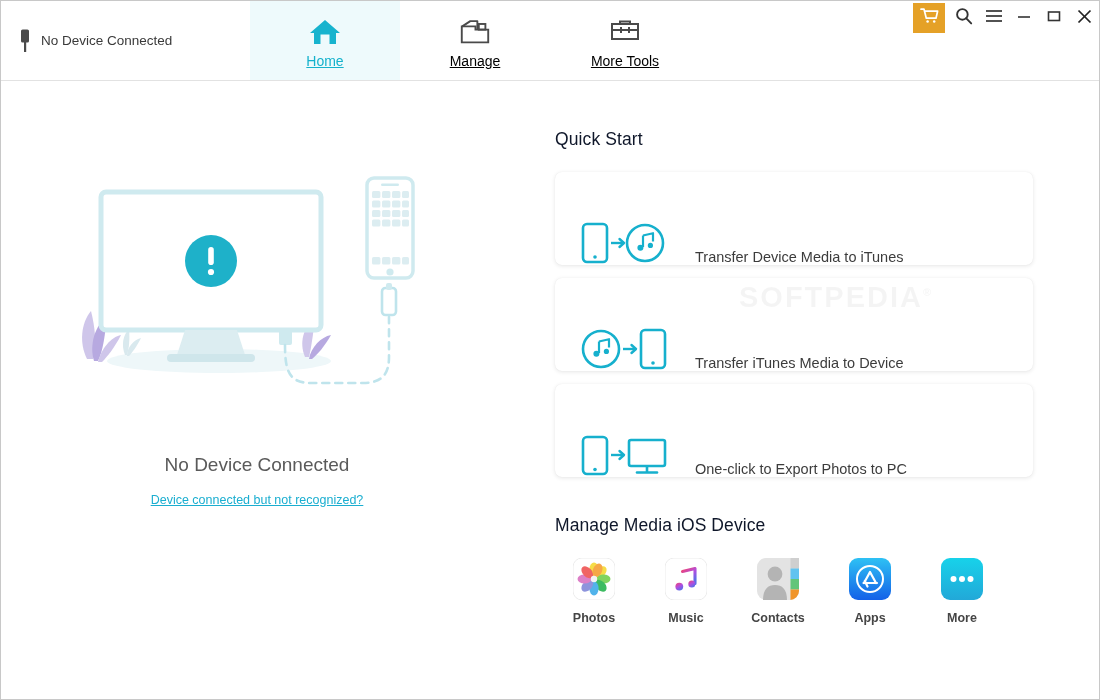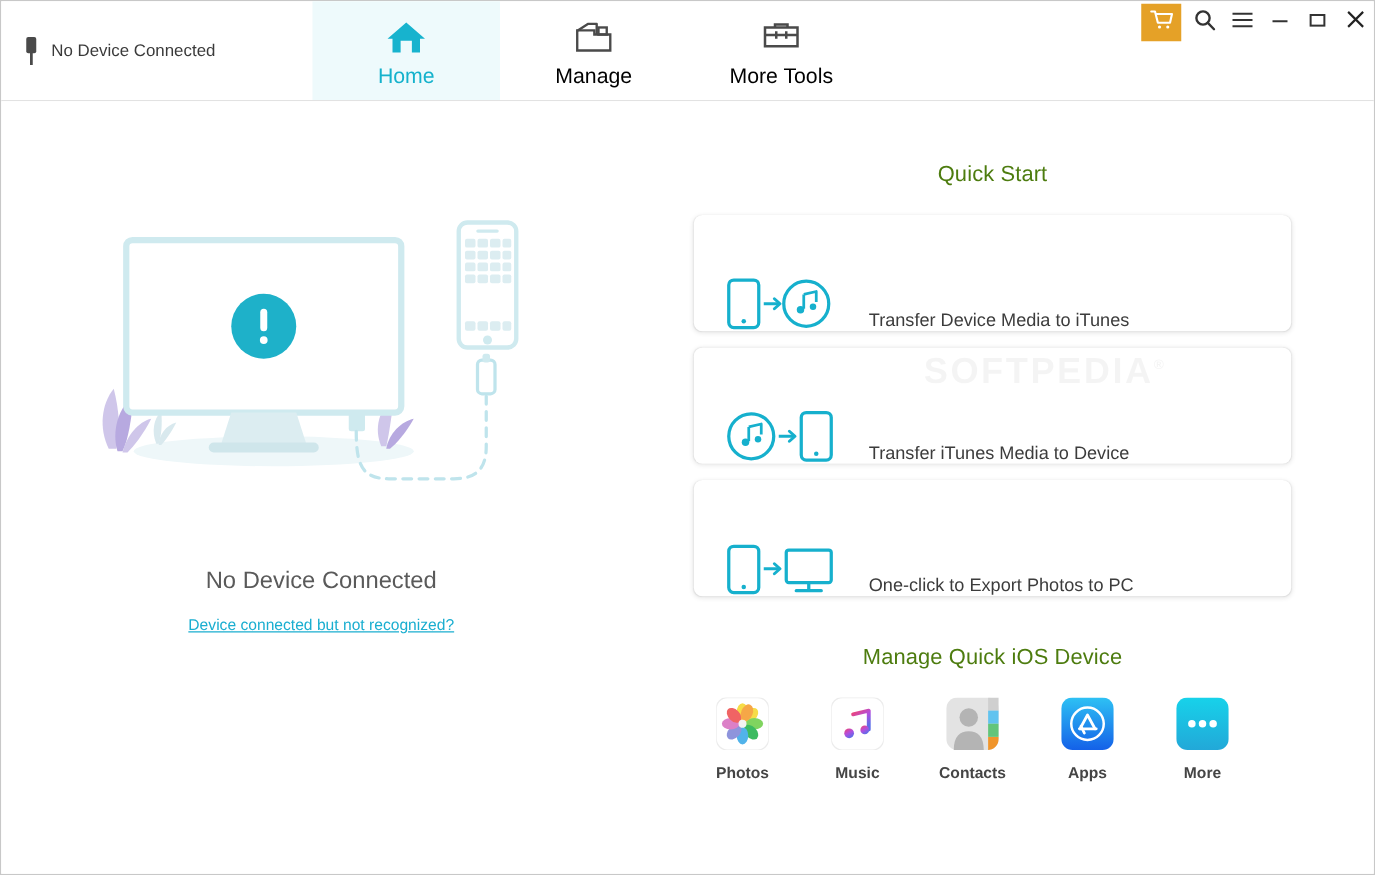--- a/index.html
+++ b/index.html
@@ -43,21 +43,21 @@
   .tab {
     width: 150px;
     display: flex; flex-direction: column;
     align-items: center; justify-content: center;
     gap: 6px;
     cursor: pointer;
     color: #000000;
     padding-top: 4px;
   }
   .tab.active { background: #eefafc; color: #15b2cc; }
-  .tab .tab-label { font-size: 17px; }
+  .tab .tab-label { font-size: 14px; text-decoration: underline; }
   .tab svg { display:block; }
 
   .win-controls {
     position: absolute;
     right: 0; top: 0;
     height: 34px;
     display: flex; align-items: center;
     gap: 0px;
   }
   .wc {
@@ -105,24 +105,23 @@
 
   
   .right-panel {
     flex: 1;
     padding-top: 48px;
     padding-left: 42px;
     padding-right: 66px;
   }
   .section-title {
     font-size: 17.5px;
-    color: #4d7c0f;
+    color: #0f172a;
     font-weight: 400;
     letter-spacing: 0.1px;
-    text-align: center;
   }
   .cards { margin-top: 22px; display: flex; flex-direction: column; gap: 13px; }
   .qs-card {
     height: 93px;
     background: #ffffff;
     border-radius: 7px;
     box-shadow: 0 1px 4px rgba(0,0,0,0.10), 0 0 1px rgba(0,0,0,0.07);
     display: flex;
     align-items: flex-end;
     padding-left: 26px;
@@ -394,21 +393,21 @@
               <path d="M38.5 18 L43 22 L38.5 26" fill="none" stroke="#16b0cd" stroke-width="2.4" stroke-linejoin="round" stroke-linecap="round"></path>
               <rect x="48" y="7" width="36" height="26" rx="2" fill="none" stroke="#16b0cd" stroke-width="2.6"></rect>
               <line x1="66" y1="33" x2="66" y2="39" stroke="#16b0cd" stroke-width="2.6"></line>
               <line x1="56" y1="39.5" x2="76" y2="39.5" stroke="#16b0cd" stroke-width="2.6" stroke-linecap="round"></line>
             </svg>
           </div>
           <div class="qs-label">One-click to Export Photos to PC</div>
         </div>
       </div>
 
-      <div class="section-title manage-title">Manage Quick iOS Device</div>
+      <div class="section-title manage-title">Manage Media iOS Device</div>
 
       <div class="manage-grid">
 
         <div class="mg-item">
           <span>
             <svg class="mg-icon" viewBox="0 0 42 42">
               <rect x="0" y="0" width="42" height="42" rx="9" fill="#ffffff" stroke="#ececec" stroke-width="1"></rect>
               <g transform="translate(21,21)" opacity="0.88">
                 <ellipse cx="0" cy="-9.5" rx="4.6" ry="7" fill="#f5d82e"></ellipse>
                 <ellipse cx="0" cy="-9.5" rx="4.6" ry="7" fill="#f5d82e" transform="rotate(45)"></ellipse>

